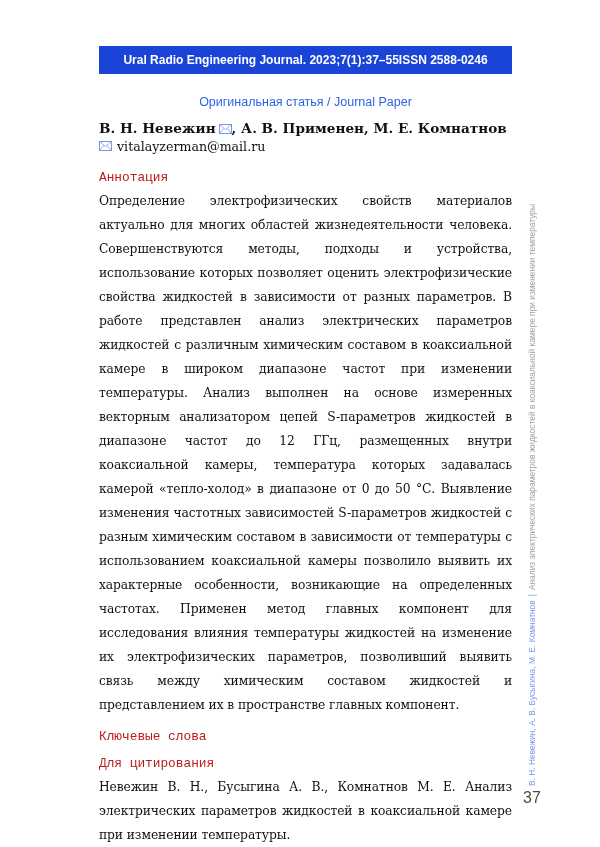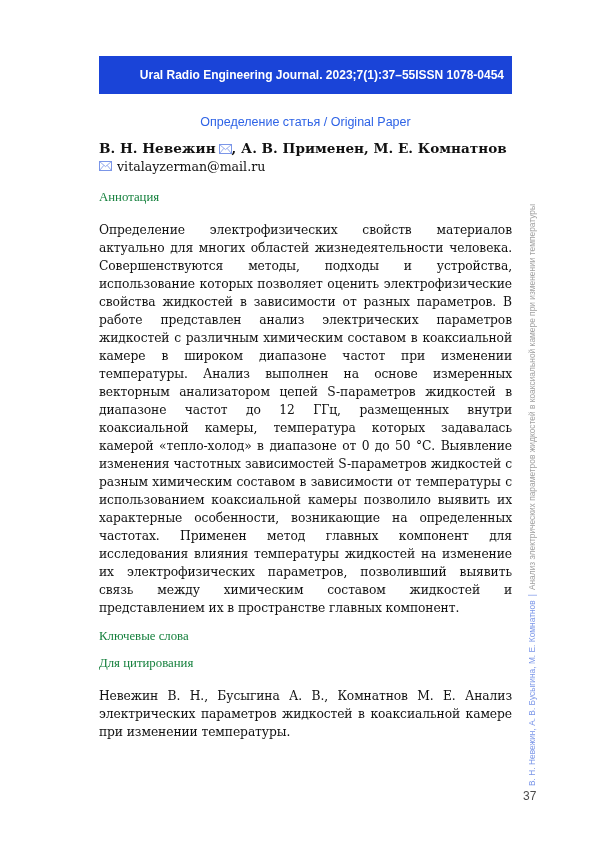--- a/index.html
+++ b/index.html
@@ -13,31 +13,30 @@
     color: #111111;
   }
   .content {
     position: absolute;
     left: 99px;
     top: 46px;
     width: 413px;
   }
   .header-bar {
     display: flex;
-    justify-content: flex-end;
+    justify-content: center;
     align-items: center;
     background: #1a44d8;
     color: #ffffff;
-    height: 38px;
+    height: 28px;
     padding: 0 8px;
     box-sizing: border-box;
     font-family: "Liberation Sans", "DejaVu Sans", sans-serif;
     font-size: 12px;
     font-weight: bold;
-    margin-top: 10px;
   }
   .article-type {
     margin-top: 21px;
     text-align: center;
     color: #2e63e6;
     font-family: "Liberation Sans", "DejaVu Sans", sans-serif;
     font-size: 12.5px;
   }
   .meta {
     margin-top: 15px;
@@ -69,40 +68,40 @@
   .email-line {
     margin-top: 2px;
     font-size: 12.6px;
     display: flex;
     align-items: flex-end;
     gap: 5px;
   }
   .env-icon { flex: 0 0 auto; display: inline-block; }
   .env-inline { margin-left: 3px; vertical-align: -1px; }
   .section-heading {
-    color: #15803d;
-    font-family: Liberation Serif, serif;
+    color: #b91c1c;
+    font-family: Liberation Mono, monospace;
     font-size: 12.8px;
     line-height: 15px;
   }
   .h-abstract { margin-top: 16px; }
   .h-keywords, .h-citation { margin-top: 12px; }
   .body-text {
-    margin-top: 16px;
+    margin-top: 4px;
     font-size: 12.3px;
-    line-height: 18px;
+    line-height: 24px;
     text-align: justify;
     letter-spacing: -0.1px;
   }
   .page-number {
     position: absolute;
     left: 523px;
     top: 789px;
     font-family: "Liberation Sans", "DejaVu Sans", sans-serif;
-    font-size: 12px;
+    font-size: 16px;
     color: #4c4c4c;
   }
   .vstrip {
     position: absolute;
     left: 527px;
     top: 786px;
     transform-origin: 0 0;
     transform: rotate(-90deg);
     white-space: nowrap;
     font-family: "Liberation Sans", "DejaVu Sans", sans-serif;
@@ -114,24 +113,24 @@
   .vtitle { color: #a0a0a0; }
 </style>
 </head>
 <body>
 
 <div class="page">
   <div class="content">
 
     <div class="header-bar">
       <span>Ural Radio Engineering Journal. 2023;7(1):37–55</span>
-      <span>ISSN 1078-0454</span>
+      <span>ISSN 2588-0246</span>
     </div>
 
-    <div class="article-type">Определение статья / Original Paper</div>
+    <div class="article-type">Оригинальная статья / Journal Paper</div>
 
 
 
     <div class="authors-line">
       <span>В. Н. Невежин</span><span class="env-icon env-inline"><svg width="13" height="10" viewBox="0 0 13 10">
             <rect x="0.5" y="0.5" width="12" height="9" fill="none" stroke="#7b96e8"></rect>
             <path d="M0.5 0.5 L6.5 5.6 L12.5 0.5 M0.5 9.5 L4.8 4.4 M12.5 9.5 L8.2 4.4" fill="none" stroke="#7b96e8" stroke-width="0.8"></path>
           </svg></span><span>, А. В. Применен, М. Е. Комнатнов</span>
     </div>
 

